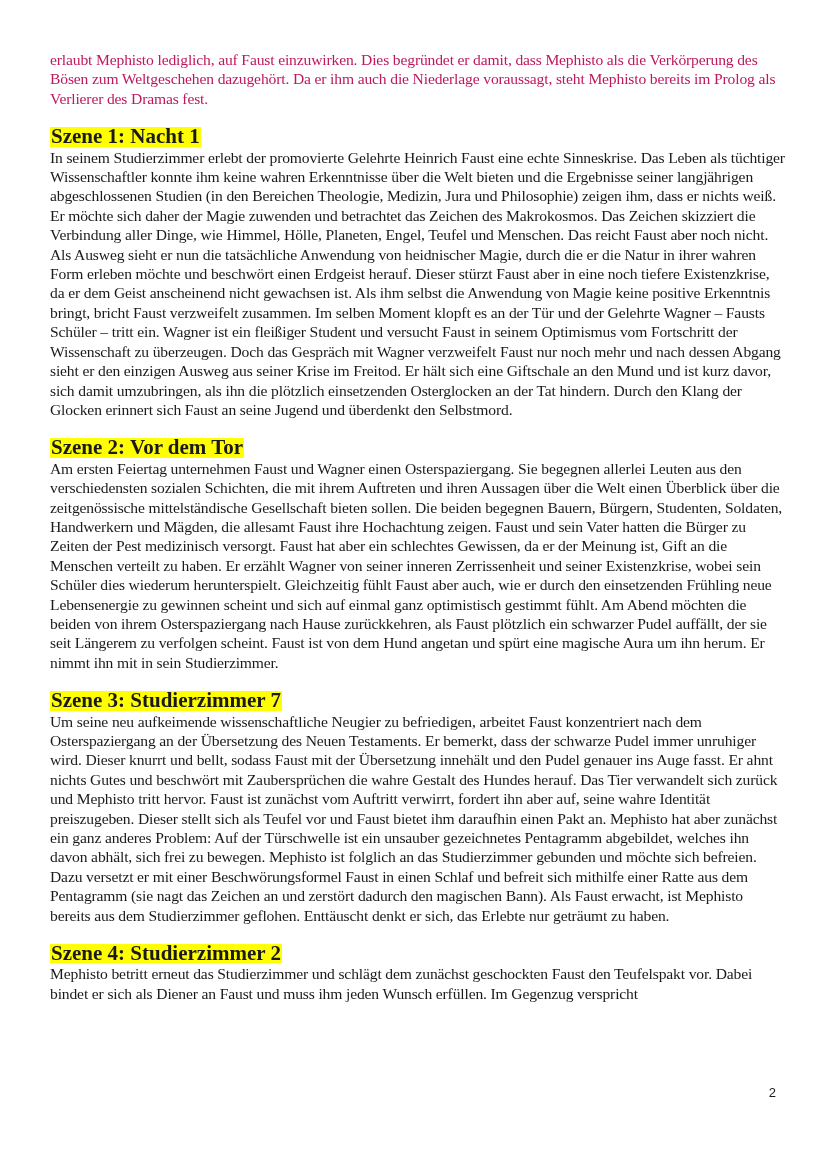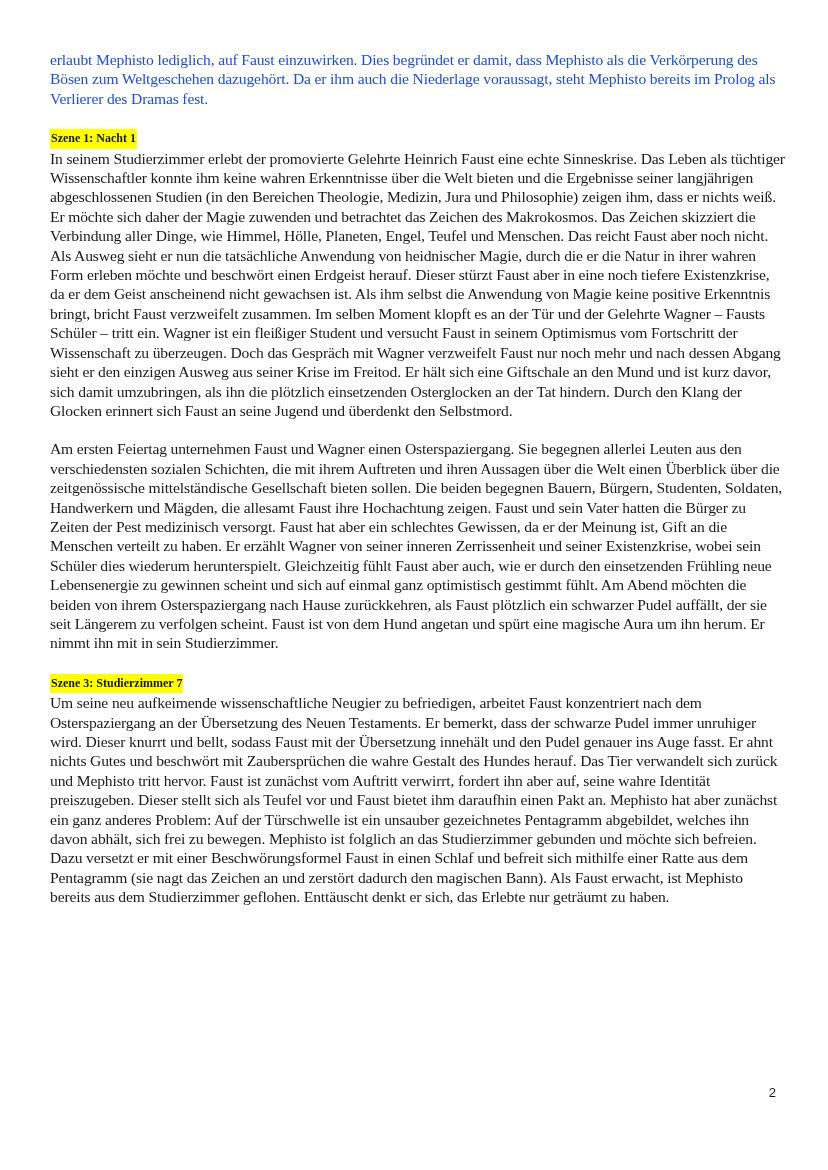--- a/index.html
+++ b/index.html
@@ -22,30 +22,30 @@
       width: 735px;
     }
     .para {
       font-size: 15.6px;
       line-height: 19.4px;
       margin: 0;
       letter-spacing: -0.15px;
       word-spacing: 0px;
     }
     .intro {
-      color: #1d4ed8;
+      color: #be185d;
       margin-bottom: 19px;
     }
     .section {
       margin-bottom: 19px;
     }
     .heading {
       display: inline-block;
       font-weight: bold;
-      font-size: 12px;
+      font-size: 21px;
       line-height: 19.4px;
       background: #ffff00;
       color: #1a1a1a;
       padding: 0 1px;
       margin: 0;
     }
     .heading-wrap {
       margin: 0;
       line-height: 19.4px;
     }
@@ -68,28 +68,35 @@
   <p class="para intro">erlaubt Mephisto lediglich, auf Faust einzuwirken. Dies begründet er damit, dass Mephisto als die Verkörperung des Bösen zum Weltgeschehen dazugehört. Da er ihm auch die Niederlage voraussagt, steht Mephisto bereits im Prolog als Verlierer des Dramas fest.</p>
 
   <div class="section">
     <div class="heading-wrap">
       <span class="heading">Szene 1: Nacht 1</span>
     </div>
     <p class="para">In seinem Studierzimmer erlebt der promovierte Gelehrte Heinrich Faust eine echte Sinneskrise. Das Leben als tüchtiger Wissenschaftler konnte ihm keine wahren Erkenntnisse über die Welt bieten und die Ergebnisse seiner langjährigen abgeschlossenen Studien (in den Bereichen Theologie, Medizin, Jura und Philosophie) zeigen ihm, dass er nichts weiß. Er möchte sich daher der Magie zuwenden und betrachtet das Zeichen des Makrokosmos. Das Zeichen skizziert die Verbindung aller Dinge, wie Himmel, Hölle, Planeten, Engel, Teufel und Menschen. Das reicht Faust aber noch nicht. Als Ausweg sieht er nun die tatsächliche Anwendung von heidnischer Magie, durch die er die Natur in ihrer wahren Form erleben möchte und beschwört einen Erdgeist herauf. Dieser stürzt Faust aber in eine noch tiefere Existenzkrise, da er dem Geist anscheinend nicht gewachsen ist. Als ihm selbst die Anwendung von Magie keine positive Erkenntnis bringt, bricht Faust verzweifelt zusammen. Im selben Moment klopft es an der Tür und der Gelehrte Wagner – Fausts Schüler – tritt ein. Wagner ist ein fleißiger Student und versucht Faust in seinem Optimismus vom Fortschritt der Wissenschaft zu überzeugen. Doch das Gespräch mit Wagner verzweifelt Faust nur noch mehr und nach dessen Abgang sieht er den einzigen Ausweg aus seiner Krise im Freitod. Er hält sich eine Giftschale an den Mund und ist kurz davor, sich damit umzubringen, als ihn die plötzlich einsetzenden Osterglocken an der Tat hindern. Durch den Klang der Glocken erinnert sich Faust an seine Jugend und überdenkt den Selbstmord.</p>
   </div>
 
   <div class="section">
+    <div class="heading-wrap">
+      <span class="heading">Szene 2: Vor dem Tor</span>
+    </div>
     <p class="para">Am ersten Feiertag unternehmen Faust und Wagner einen Osterspaziergang. Sie begegnen allerlei Leuten aus den verschiedensten sozialen Schichten, die mit ihrem Auftreten und ihren Aussagen über die Welt einen Überblick über die zeitgenössische mittelständische Gesellschaft bieten sollen. Die beiden begegnen Bauern, Bürgern, Studenten, Soldaten, Handwerkern und Mägden, die allesamt Faust ihre Hochachtung zeigen. Faust und sein Vater hatten die Bürger zu Zeiten der Pest medizinisch versorgt. Faust hat aber ein schlechtes Gewissen, da er der Meinung ist, Gift an die Menschen verteilt zu haben. Er erzählt Wagner von seiner inneren Zerrissenheit und seiner Existenzkrise, wobei sein Schüler dies wiederum herunterspielt. Gleichzeitig fühlt Faust aber auch, wie er durch den einsetzenden Frühling neue Lebensenergie zu gewinnen scheint und sich auf einmal ganz optimistisch gestimmt fühlt. Am Abend möchten die beiden von ihrem Osterspaziergang nach Hause zurückkehren, als Faust plötzlich ein schwarzer Pudel auffällt, der sie seit Längerem zu verfolgen scheint. Faust ist von dem Hund angetan und spürt eine magische Aura um ihn herum. Er nimmt ihn mit in sein Studierzimmer.</p>
   </div>
 
   <div class="section">
     <div class="heading-wrap">
       <span class="heading">Szene 3: Studierzimmer 7</span>
     </div>
     <p class="para"><span>Um seine neu aufkeimende wissenschaftliche Neugier zu befriedigen, arbeitet Faust konzentriert nach dem Osterspaziergang an der Übersetzung des Neuen Testaments. Er bemerkt, dass der schwarze Pudel immer unruhiger wird. Dieser knurrt und bellt, </span><span class="underline">sodass</span><span> Faust mit der Übersetzung innehält und den Pudel genauer ins Auge fasst. Er ahnt nichts Gutes und beschwört mit Zaubersprüchen die wahre Gestalt des Hundes herauf. Das Tier verwandelt sich zurück und Mephisto tritt hervor. Faust ist zunächst vom Auftritt verwirrt, fordert ihn aber auf, seine wahre Identität preiszugeben. Dieser stellt sich als Teufel vor und Faust bietet ihm daraufhin einen Pakt an. Mephisto hat aber zunächst ein ganz anderes Problem: Auf der Türschwelle ist ein unsauber gezeichnetes Pentagramm abgebildet, welches ihn davon abhält, sich frei zu bewegen. Mephisto ist folglich an das Studierzimmer gebunden und möchte sich befreien. Dazu versetzt er mit einer Beschwörungsformel Faust in einen Schlaf und befreit sich mithilfe einer Ratte aus dem Pentagramm (sie nagt das Zeichen an und zerstört dadurch den magischen Bann). Als Faust erwacht, ist Mephisto bereits aus dem Studierzimmer geflohen. Enttäuscht denkt er sich, das Erlebte nur geträumt zu haben.</span></p>
   </div>
 
   <div class="section">
+    <div class="heading-wrap">
+      <span class="heading">Szene 4: Studierzimmer 2</span>
+    </div>
+    <p class="para">Mephisto betritt erneut das Studierzimmer und schlägt dem zunächst geschockten Faust den Teufelspakt vor. Dabei bindet er sich als Diener an Faust und muss ihm jeden Wunsch erfüllen. Im Gegenzug verspricht</p>
   </div>
 
 </div>
 
 <div class="page-number">2</div>
 
 </body></html>

